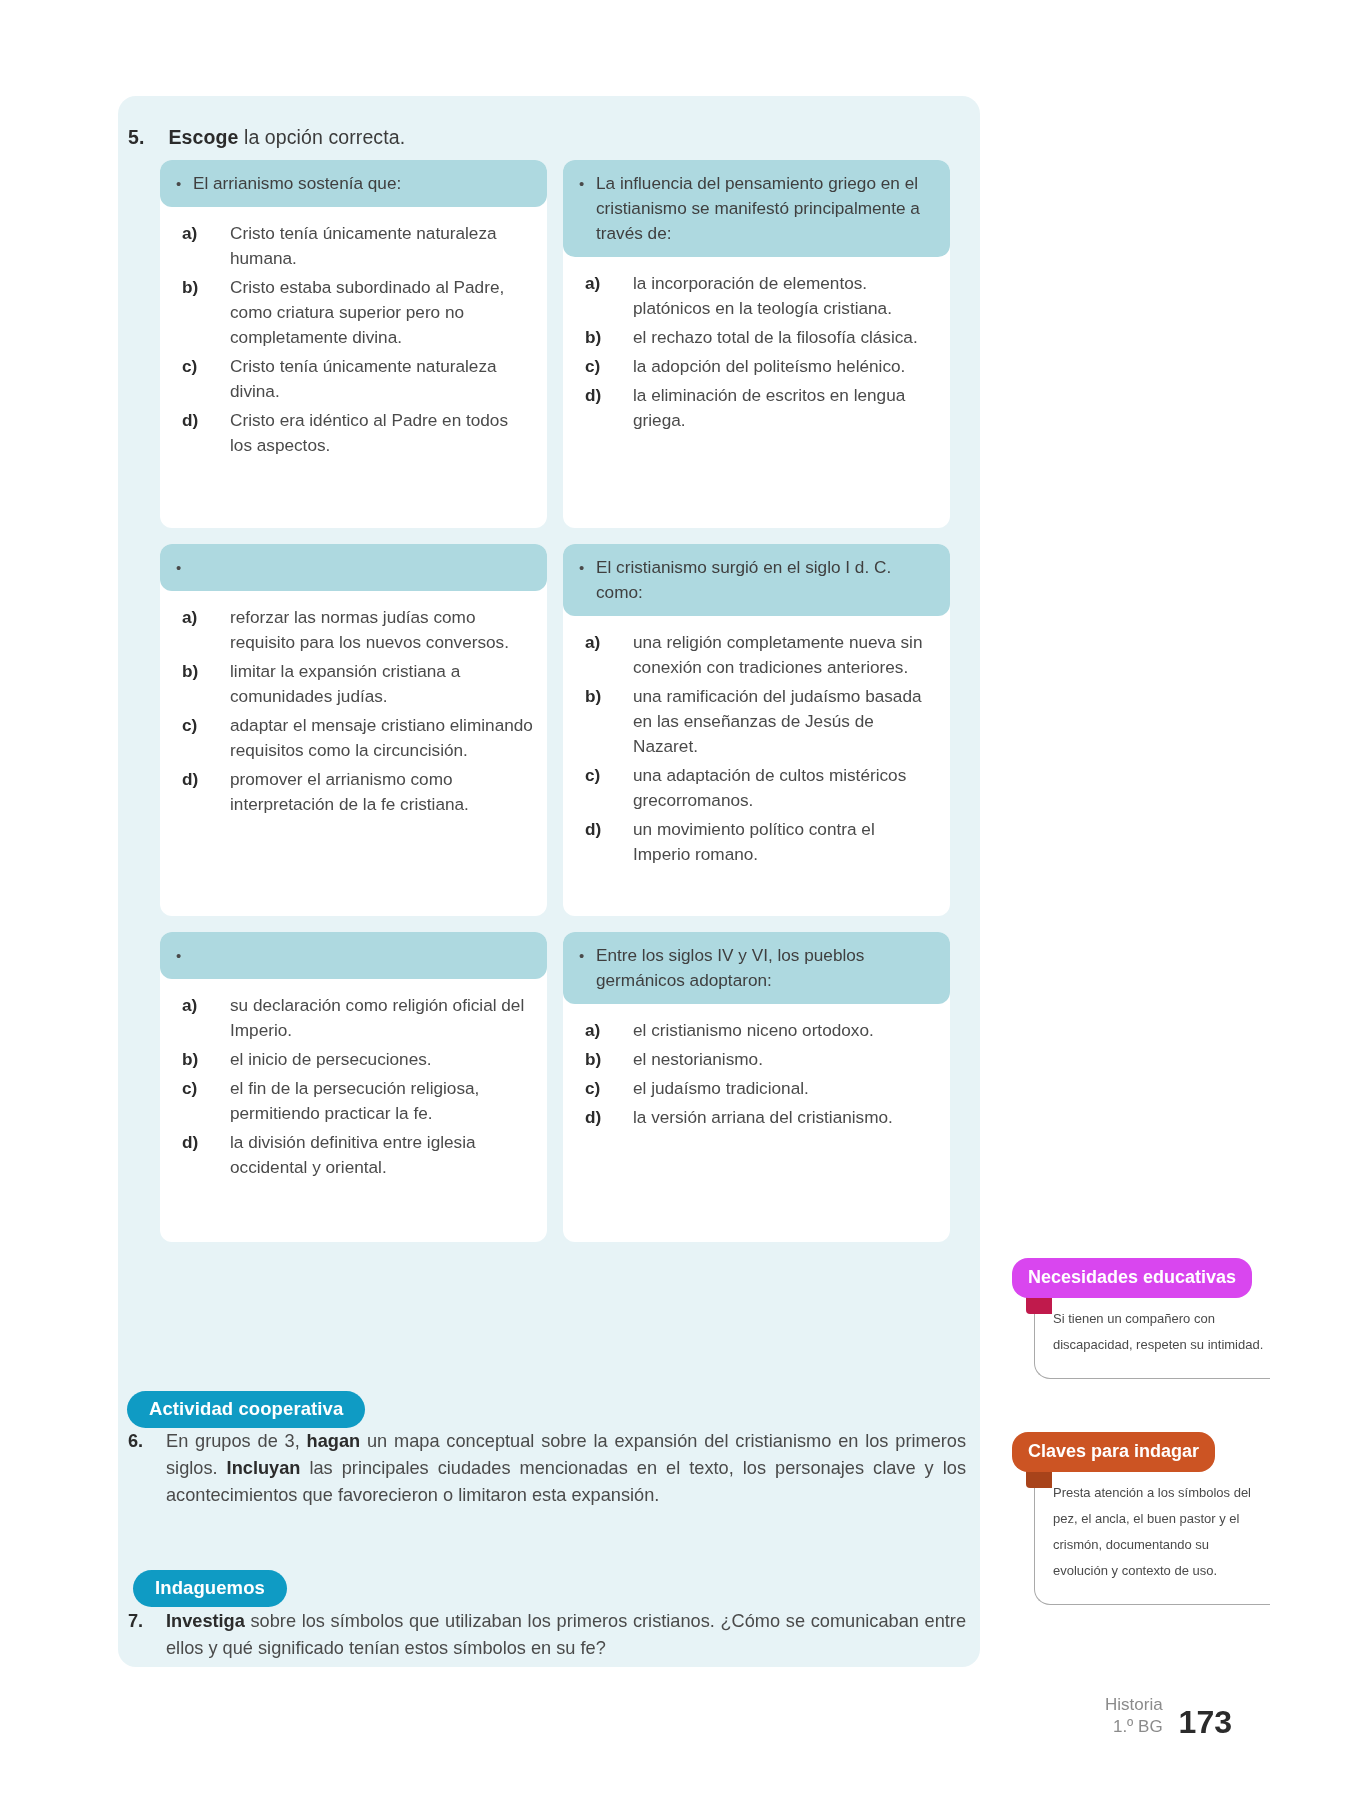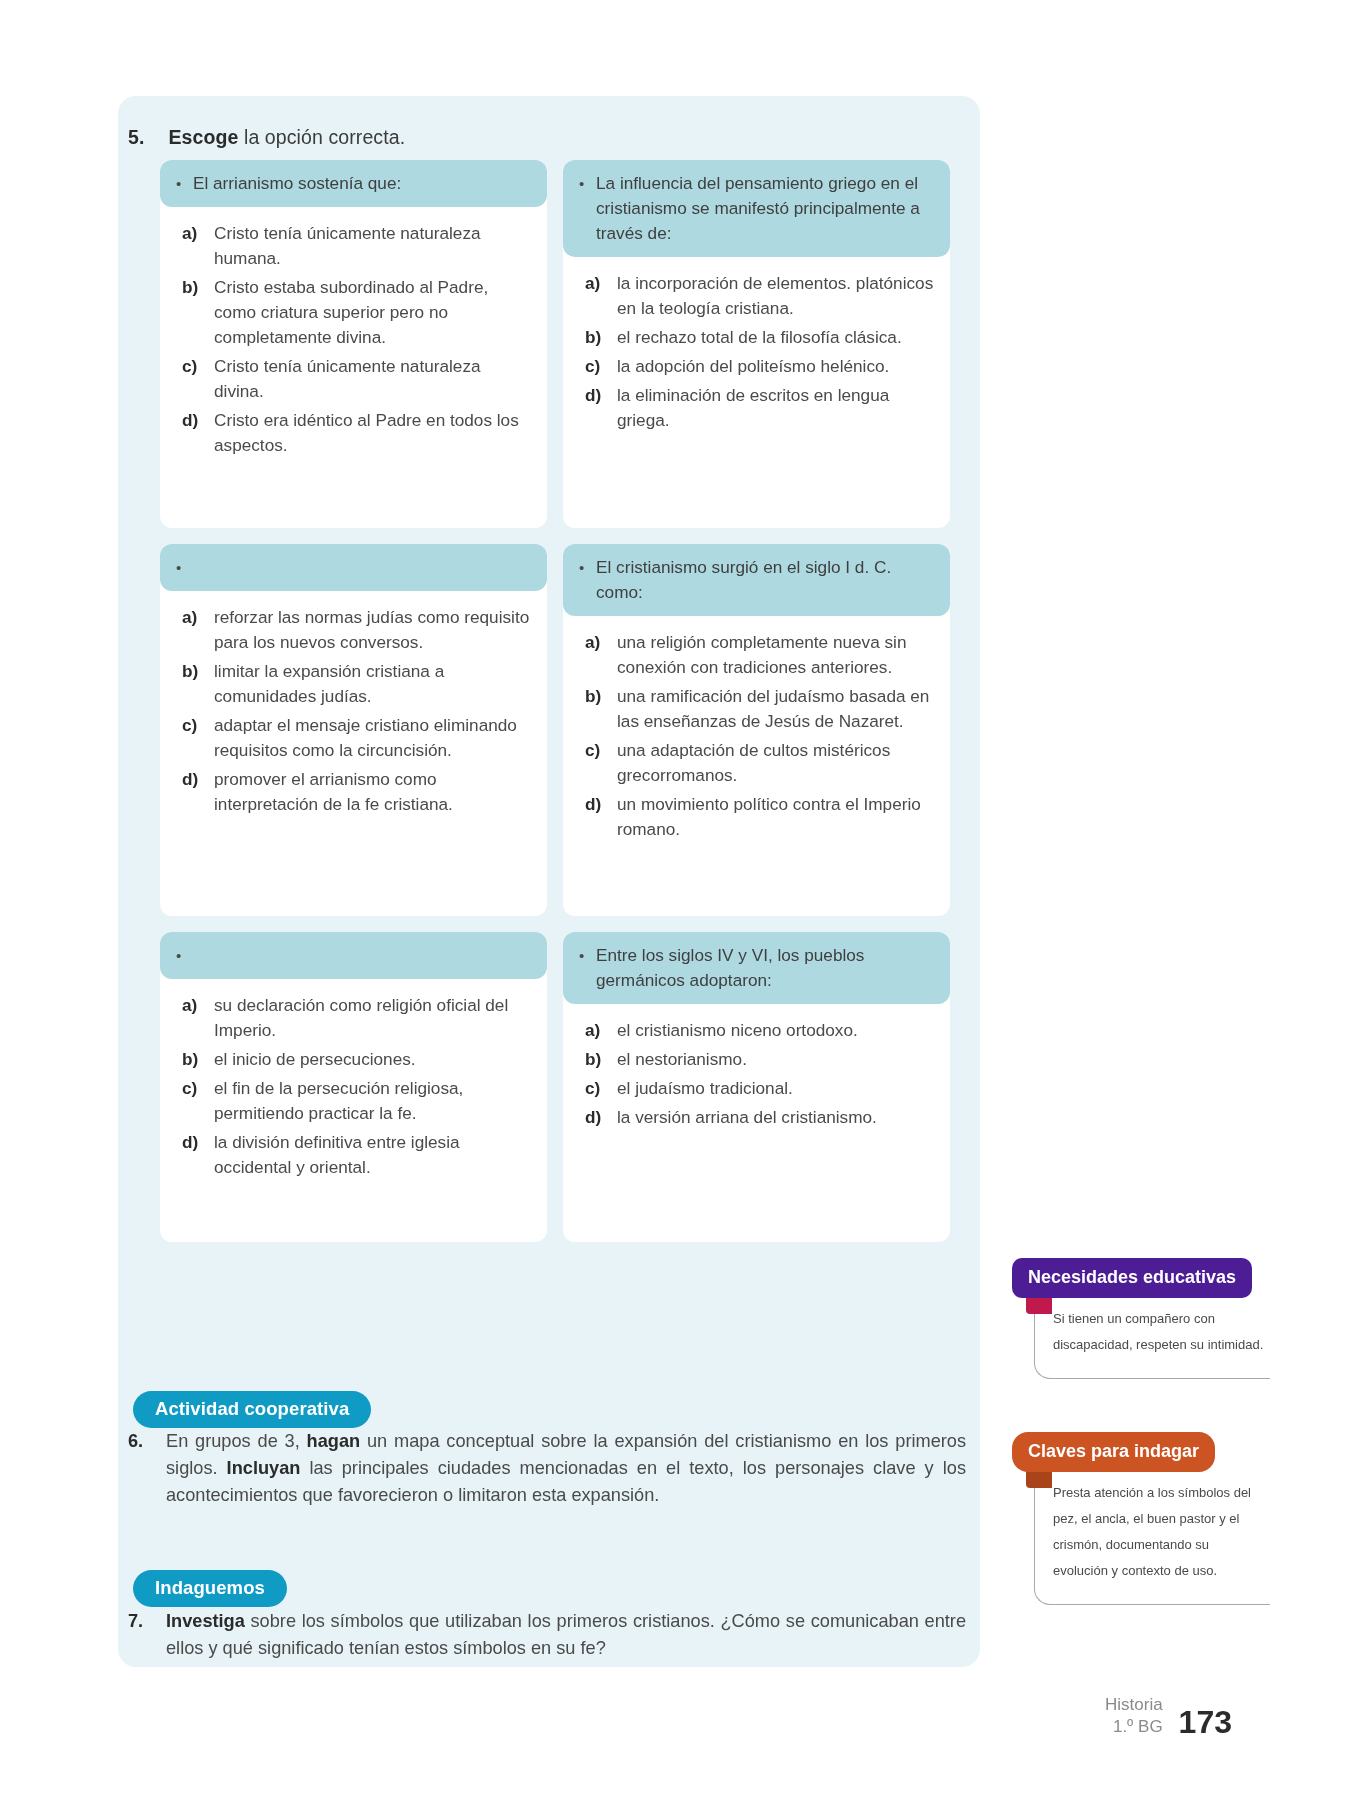--- a/index.html
+++ b/index.html
@@ -56,35 +56,35 @@
     line-height:25px;
     color:#3f3f3f;
   }
   .qstem .dot{
     flex:0 0 auto;width:17px;font-size:15px;line-height:25px;color:#4a4a4a;
   }
   .qstem .stemtext{flex:1 1 auto;}
   .opts{padding:14px 14px 0 22px;}
   .opt{display:flex;font-size:17.2px;line-height:25px;margin-bottom:4px;color:#4a4a4a;}
   .opt .lt{flex:0 0 auto;width:32px;font-weight:700;color:#2b2b2b;}
-  .opt .ot{flex:1 1 auto;}
+  .opt .ot{flex:1 1 auto;margin-left:16px;}
 
   
   .pill{
     position:absolute;
     background:#0f9bc4;
     color:#ffffff;
     font-weight:700;
     font-size:18.5px;
     border-radius:20px;
     padding:7px 22px 8px 22px;
     letter-spacing:.1px;
     white-space:nowrap;
   }
-  #pill-coop{left:133px;top:1391px;}
+  #pill-coop{left:127px;top:1391px;}
   #pill-indag{left:133px;top:1570px;}
 
   
   .exer{
     position:absolute;
     font-size:18.2px;
     line-height:27px;
     color:#4a4a4a;
     display:flex;
   }
@@ -119,21 +119,21 @@
     border-left:1.5px solid #a9a9a9;
     border-bottom:1.5px solid #a9a9a9;
     border-bottom-left-radius:16px;
     padding:14px 6px 20px 18px;
     font-size:13px;
     line-height:26px;
     color:#4a4a4a;
     margin-top:-6px;
   }
   #callout-nee{left:1012px;top:1258px;}
-  #callout-nee .head{background:#4c1d95;border-radius:10px;}
+  #callout-nee .head{background:#d946ef;}
   #callout-nee .tail{background:#c01a4c;top:38px;border-bottom-left-radius:4px;}
   #callout-claves{left:1012px;top:1432px;}
   #callout-claves .head{background:#cc5423;}
   #callout-claves .tail{background:#a8431a;top:38px;border-bottom-left-radius:4px;}
 
   
   .footer{
     position:absolute; right:118px; bottom:62px;
     display:flex; align-items:flex-end; gap:16px;
   }

